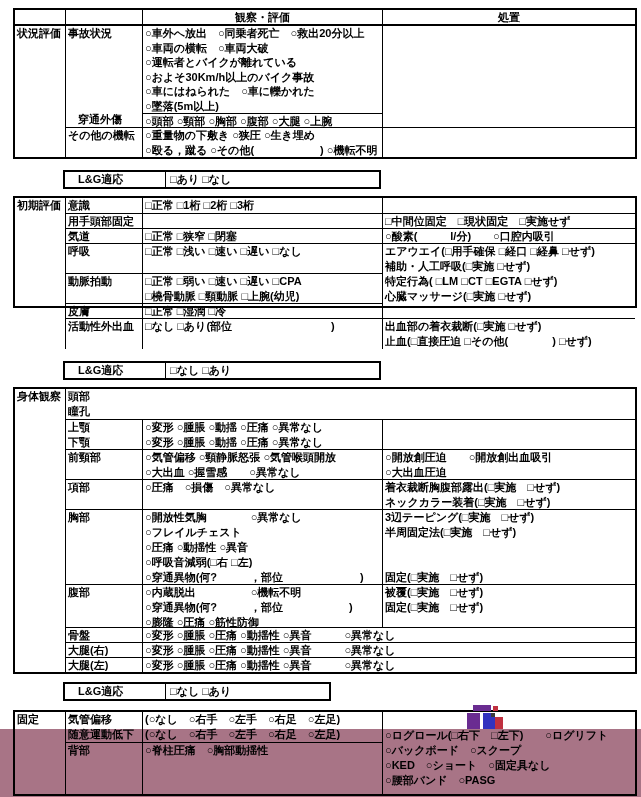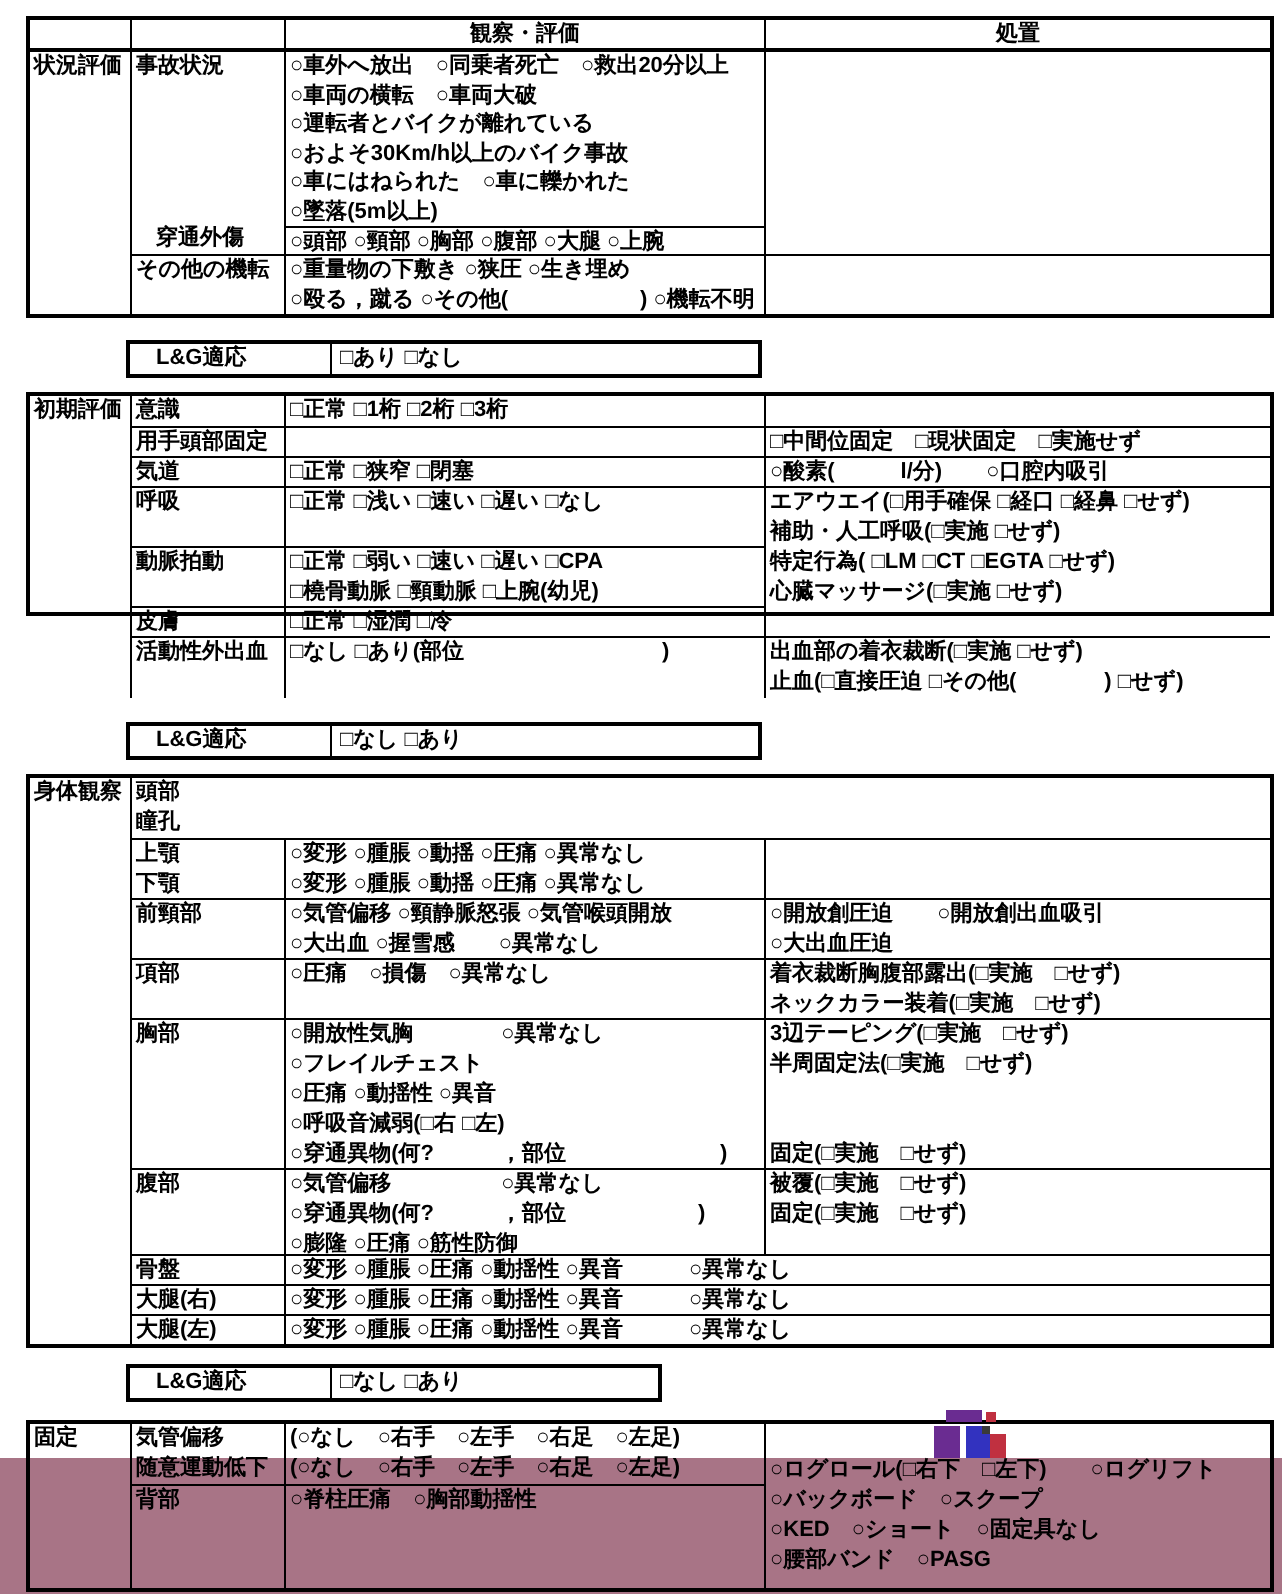--- a/index.html
+++ b/index.html
@@ -161,21 +161,21 @@
     <div class="c bl bt" style="grid-area:5/4/6/5">
       <div class="ln">3辺テーピング(□実施　□せず)</div>
       <div class="ln">半周固定法(□実施　□せず)</div>
       <div class="ln"></div>
       <div class="ln"></div>
       <div class="ln">固定(□実施　□せず)</div>
     </div>
 
     <div class="c bl bt ln" style="grid-area:6/2/7/3">腹部</div>
     <div class="c bl bt" style="grid-area:6/3/7/4">
-      <div class="ln">○気管偏移　　　　　○異常なし</div>
+      <div class="ln">○内蔵脱出　　　　　○機転不明</div>
       <div class="ln">○穿通異物(何?　　　，部位　　　　　　)</div>
       <div class="ln">○膨隆 ○圧痛 ○筋性防御</div>
     </div>
     <div class="c bl bt" style="grid-area:6/4/7/5">
       <div class="ln">被覆(□実施　□せず)</div>
       <div class="ln">固定(□実施　□せず)</div>
       <div class="ln"></div>
     </div>
 
     <div class="c bl bt ln" style="grid-area:7/2/8/3">骨盤</div>

